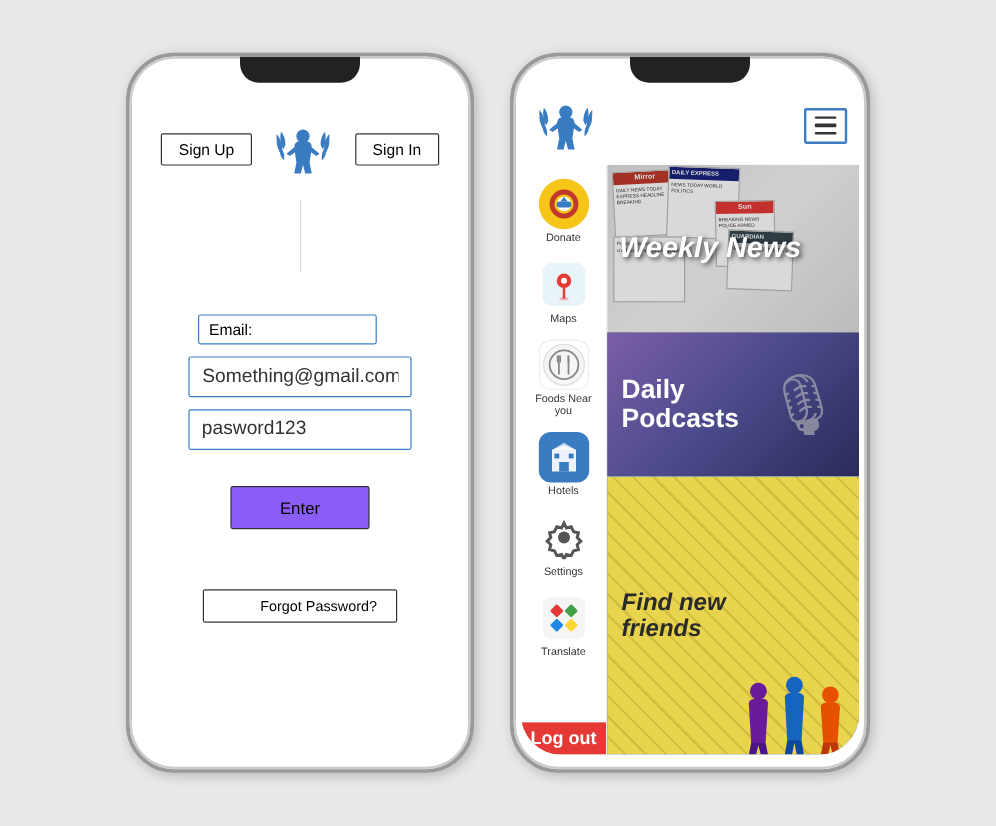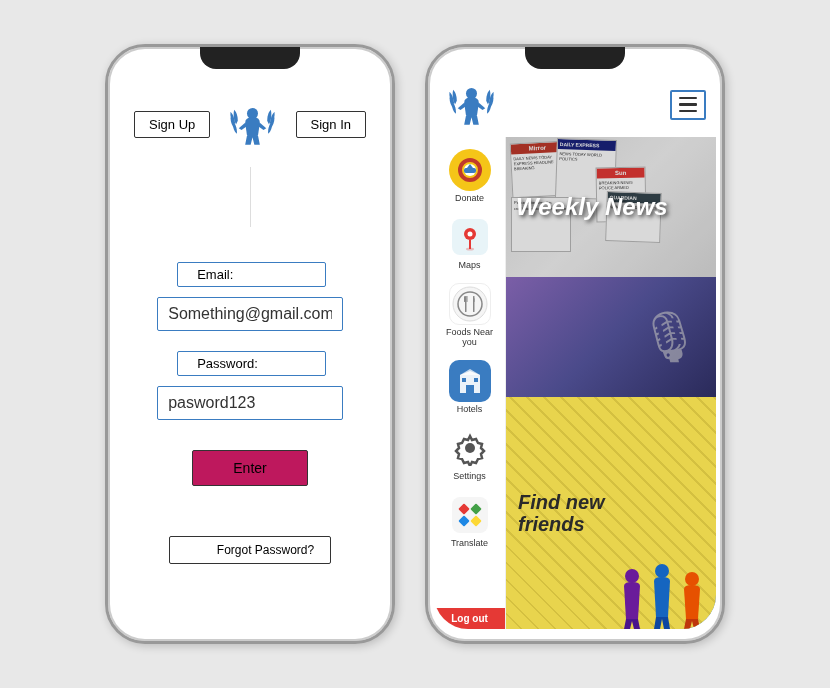--- a/index.html
+++ b/index.html
@@ -96,40 +96,40 @@
       margin-top: 30px;
       display: flex;
       flex-direction: column;
       align-items: center;
       gap: 10px;
     }
     .field-label {
       width: 80%;
       font-size: 13px;
       text-align: left;
-      padding: 4px 19px;
+      padding: 4px 8px;
       border: 1.5px solid #3a7cc1;
       display: inline-block;
       border-radius: 2px;
       align-self: flex-start;
-      margin-left: 20px;
+      margin-left: 8px;
     }
     .field-input {
       width: 80%;
       border: 1.5px solid #3a7cc1;
       border-radius: 2px;
       padding: 7px 10px;
       font-size: 16px;
       color: #333;
     }
     .enter-btn {
       margin-top: 20px;
       padding: 9px 40px;
       border: 1.5px solid #333;
-      background: #be185d;
+      background: #8b5cf6;
       font-size: 14px;
       cursor: pointer;
       border-radius: 2px;
     }
     .forgot-btn {
       margin-top: 30px;
       padding: 6px 16px;
       border: 1.5px solid #333;
       background: #fff;
       font-size: 12px;
@@ -323,21 +323,21 @@
 
     
     .sidebar-logout {
       position: absolute;
       bottom: 0;
       width: 100%;
       background: #e53935;
       color: #fff;
       text-align: center;
       padding: 5px 0;
-      font-size: 10px;
+      font-size: 15px;
       font-weight: bold;
       cursor: pointer;
     }
   </style>
 </head>
 <body>
 
 <div class="phones-container">
 
   <div class="phone phone-left">
@@ -373,23 +373,20 @@
         </div>
 
         <div style="width:1px; height:60px; background:#ddd; margin: 5px auto;"></div>
 
         <div class="form-section">
           <div style="width:80%; text-align:left;">
             <span class="field-label">Email:</span>
           </div>
           <input class="field-input" type="text" value="Something@gmail.com" style="">
 
-          <div style="width:80%; text-align:left; margin-top:10px;">
-            <span class="field-label">Password:</span>
-          </div>
           <input class="field-input" type="text" value="pasword123" style="">
 
           <button class="enter-btn">Enter</button>
           <button class="forgot-btn" style="margin-top:40px;padding-left:47px;">Forgot Password?</button>
         </div>
       </div>
     </div>
   </div>
 
   <div class="phone phone-right">
@@ -538,20 +535,23 @@
               </div>
 
               <div class="weekly-news-overlay">
                 <span class="weekly-news-title">Weekly News</span>
               </div>
             </div>
 
             <div class="podcast-card">
               <div class="podcast-bg"></div>
               <div class="podcast-mic">🎙</div>
+              <div class="podcast-text">
+                <div class="podcast-title">Daily<br>Podcasts</div>
+              </div>
             </div>
 
             <div class="friends-card">
 
               <div style="position:absolute; top:0; left:0; right:0; bottom:0; background: repeating-linear-gradient(45deg, #e8d44d 0px, #e8d44d 10px, #d4c040 10px, #d4c040 12px);"></div>
               <div class="friends-text">
                 <div class="friends-title">Find new<br>friends</div>
               </div>
 
               <div class="friends-figures">

